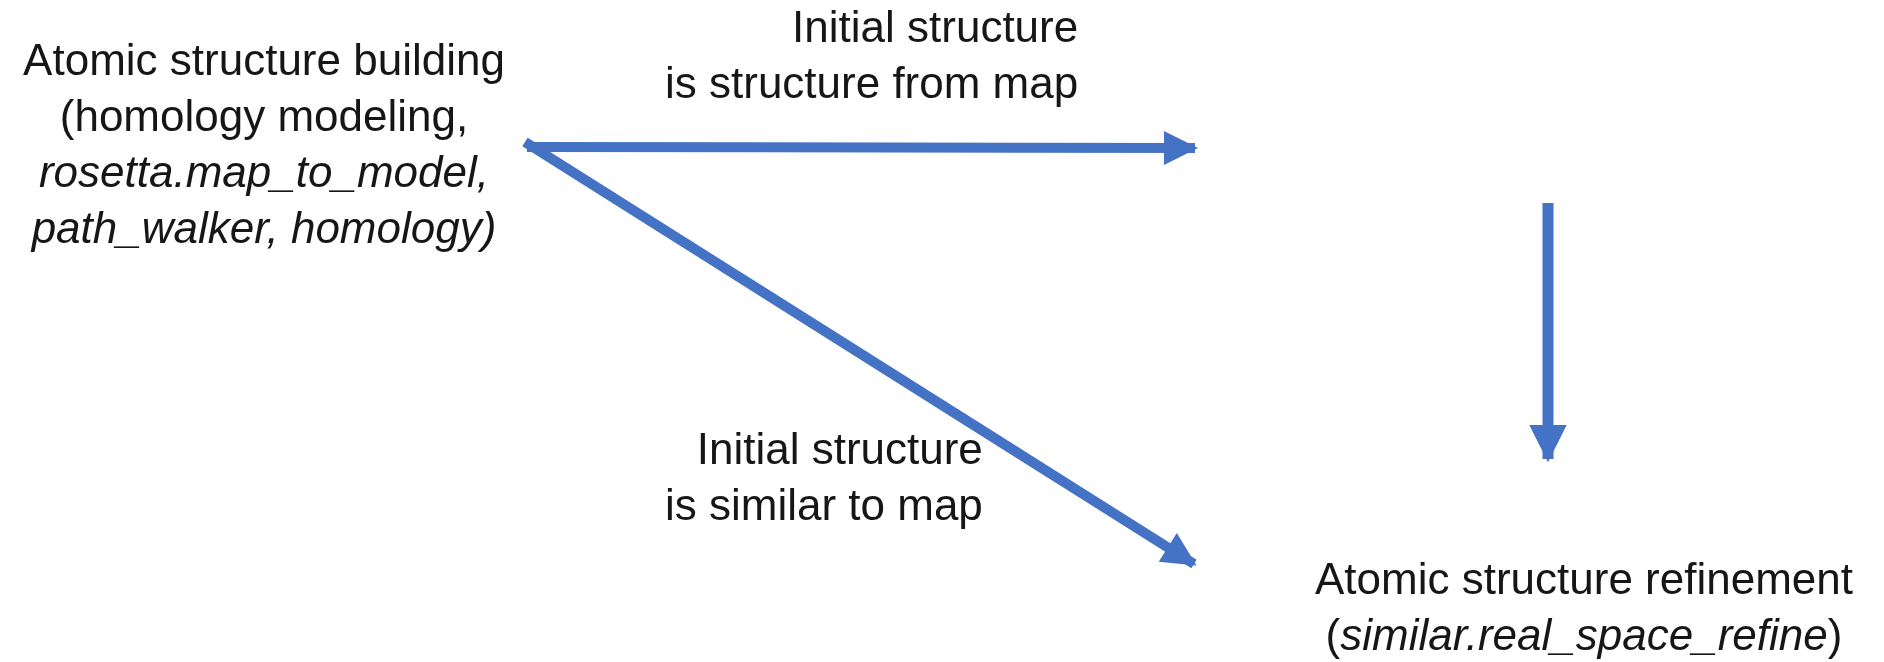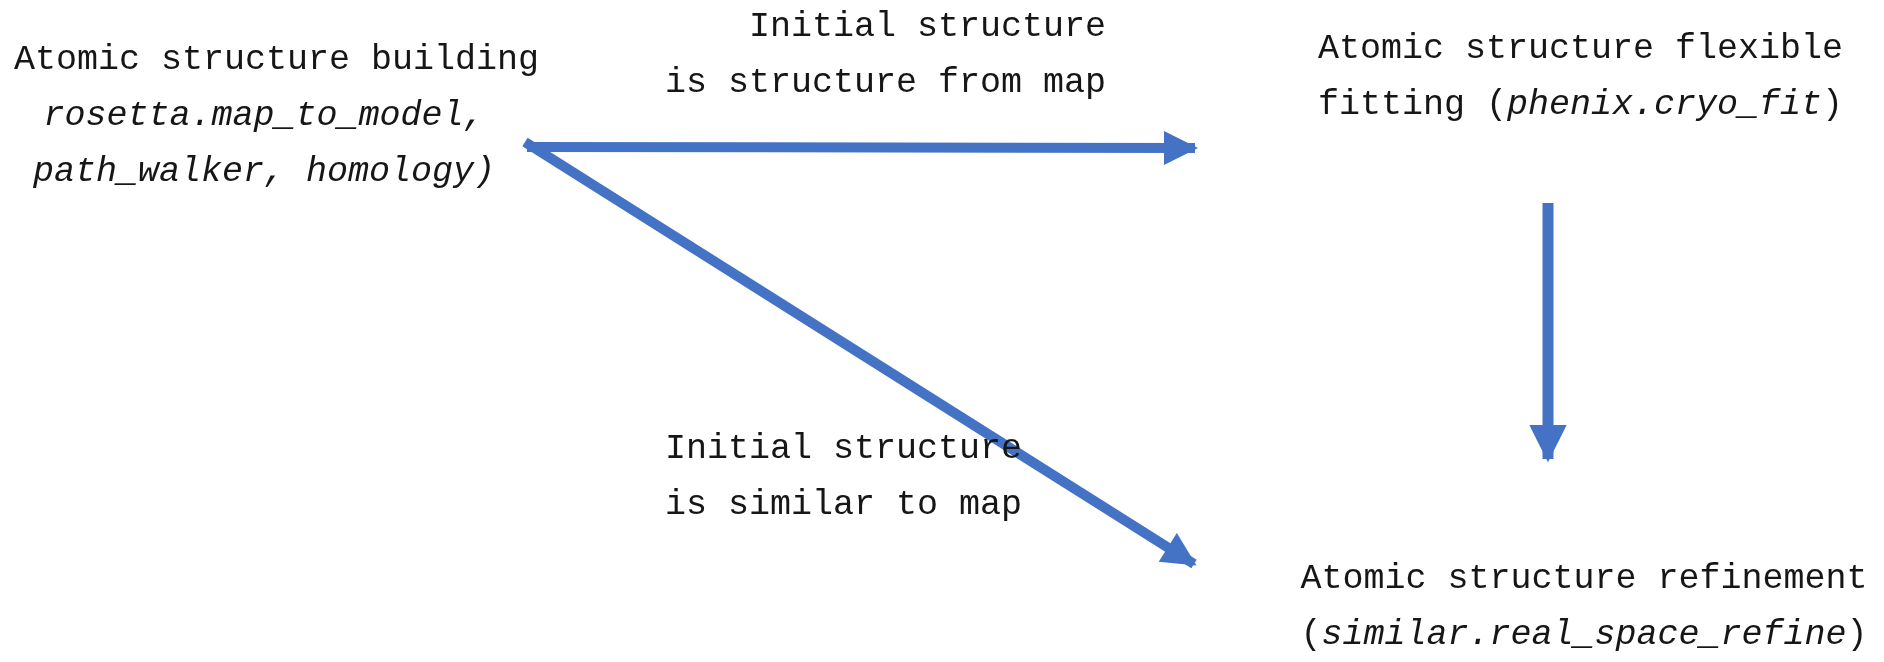--- a/index.html
+++ b/index.html
@@ -8,22 +8,22 @@
     --arrow:#4472c4;
   }
   html,body{margin:0;padding:0;background:#fff;}
   .canvas{
     position:relative;
     width:1884px;
     height:662px;
     overflow:hidden;
     background:var(--background);
     color:var(--text);
-    font-family:Liberation Mono, monospace;
-    font-size:35px;
+    font-family:Liberation Sans, sans-serif;
+    font-size:44px;
     line-height:56px;
   }
   .arrows-layer{position:absolute;left:0;top:0;width:1884px;height:662px;}
   .arrows-layer line{stroke:var(--arrow);}
   .arrows-layer marker path{fill:var(--arrow);}
   .node{position:absolute;text-align:center;}
   .edge-label{position:absolute;text-align:right;white-space:nowrap;}
   .node .line{white-space:nowrap;}
   .it{font-style:italic;}
   #node-building{left:14px;top:32px;width:500px;}
@@ -43,33 +43,30 @@
         <path d="M0.2,0.3 L3.6,2 L0.2,3.7 Z"></path>
       </marker>
     </defs>
     <line x1="527" y1="147" x2="1195" y2="148" stroke-width="10" marker-end="url(#arrowhead)"></line>
     <line x1="525" y1="142" x2="1194" y2="564" stroke-width="10" marker-end="url(#arrowhead)"></line>
     <line x1="1548" y1="203" x2="1548" y2="459" stroke-width="11" marker-end="url(#arrowhead)"></line>
   </svg>
 
   <div class="node" id="node-building">
     <div class="line"><span>Atomic structure building</span></div>
+    <div class="line"><span>(homology modeling,</span></div>
     <div class="line"><span class="it">rosetta.map_to_model,</span></div>
     <div class="line"><span class="it">path_walker, homology)</span></div>
   </div>
 
   <div class="edge-label" id="label-different">
     <div class="line">Initial structure</div>
     <div class="line">is structure from map</div>
   </div>
 
-  <div class="node" id="node-flexible-fitting">
-    <div class="line"><span>Atomic structure flexible</span></div>
-    <div class="line"><span>fitting (</span><span class="it">phenix.cryo_fit</span><span>)</span></div>
-  </div>
 
   <div class="edge-label" id="label-similar">
     <div class="line">Initial structure</div>
     <div class="line">is similar to map</div>
   </div>
 
   <div class="node" id="node-refinement">
     <div class="line"><span>Atomic structure refinement</span></div>
     <div class="line"><span>(</span><span class="it">similar.real_space_refine</span><span>)</span></div>
   </div>

